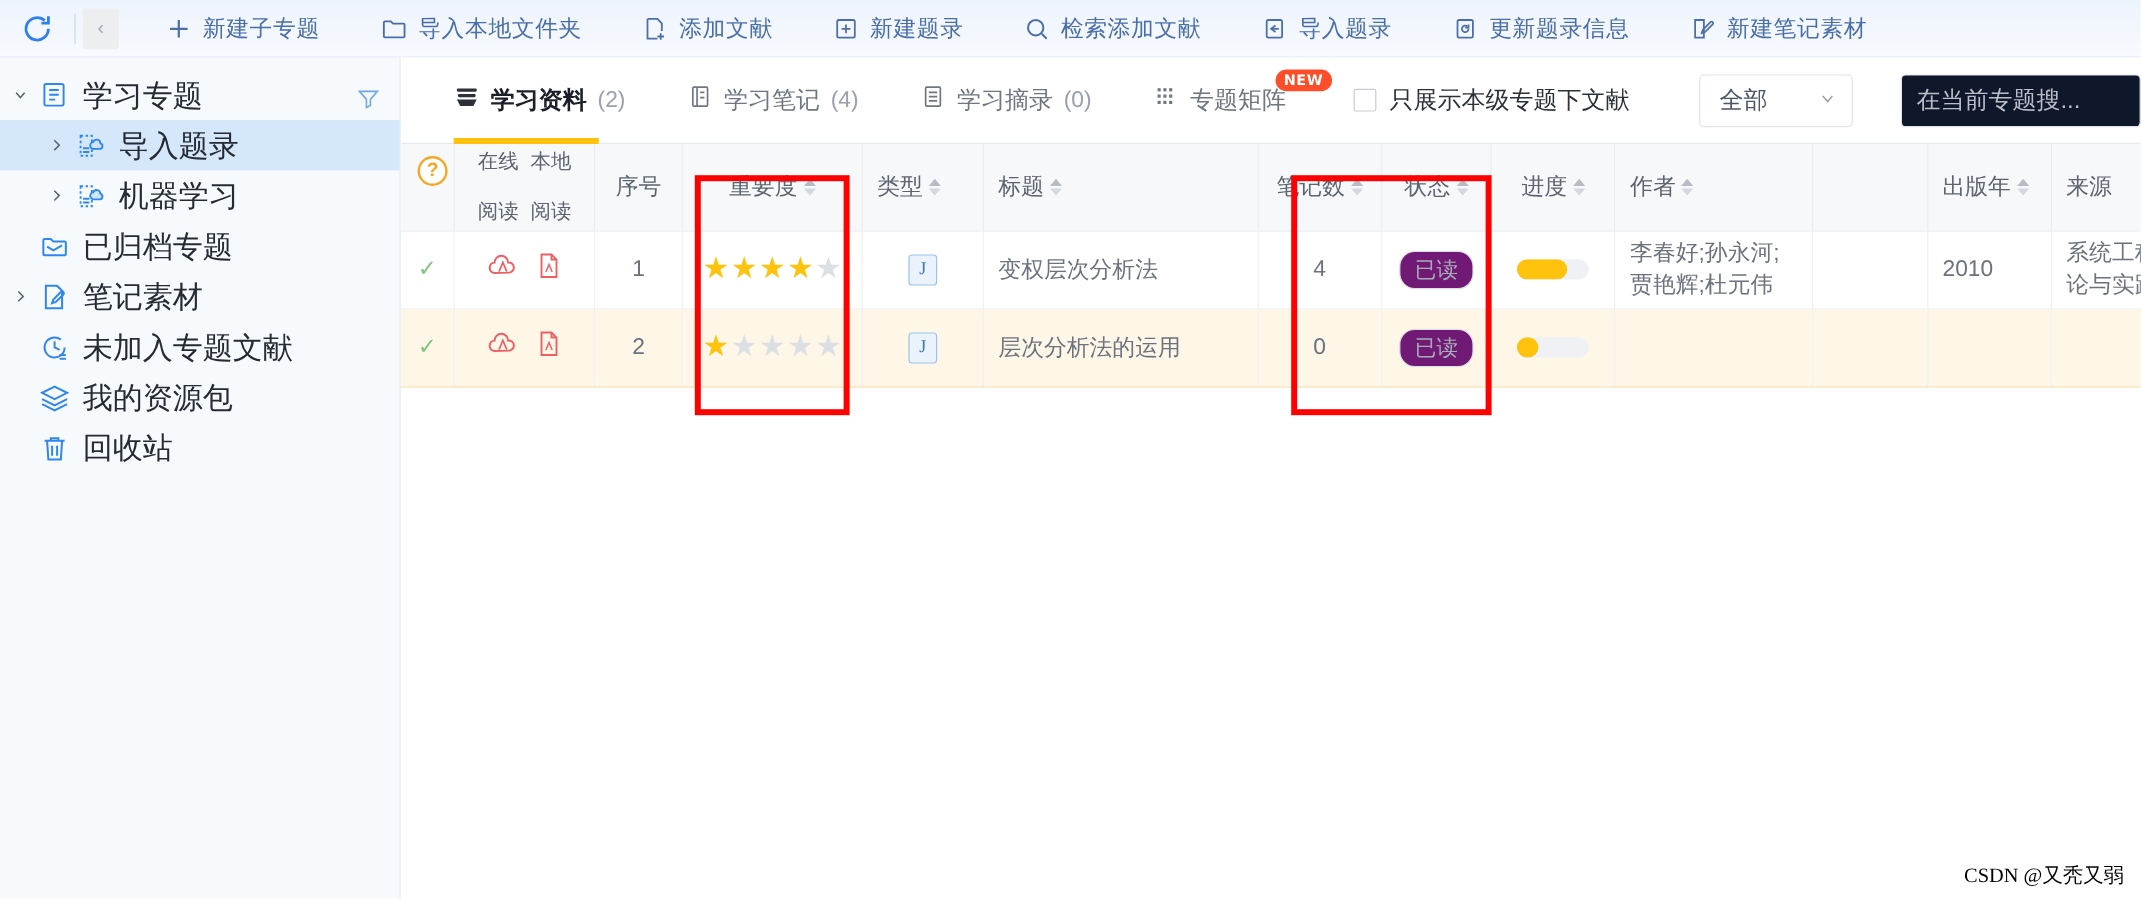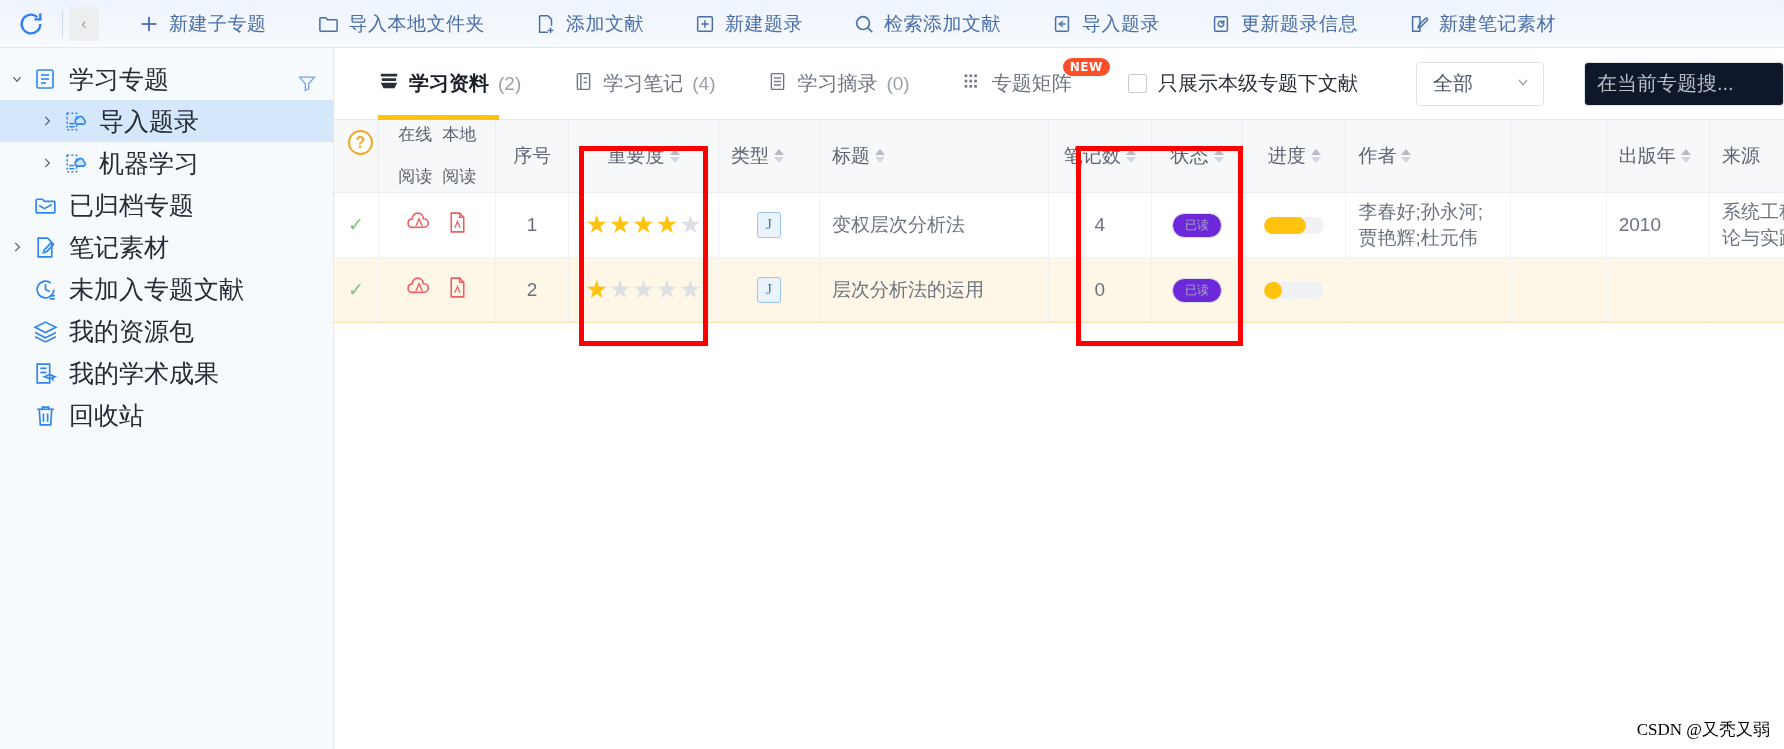--- a/index.html
+++ b/index.html
@@ -141,21 +141,21 @@
   td.center { text-align: center; padding: 0 6px; }
   .title-cell { color: #2c313a; font-size: 20px; }
   .author-cell { line-height: 1.35; font-size: 19px; }
 
   .check-mk { color: #7fc47f; font-size: 19px; }
   .stars { display: flex; gap: 1px; justify-content: center; font-size: 25px; line-height: 1; }
   .star-on { color: #ffc20d; }
   .star-off { color: #dcdfe4; }
   .pill {
     display: inline-block; border: 1px solid #dcdfe4; border-radius: 13px;
-    padding: 3px 12px; font-size: 12px; color: #a7adb7; background: #6d28d9;
+    padding: 3px 12px; font-size: 18px; color: #a7adb7; background: #701a75;
   }
   .prog-track {
     width: 60px; height: 17px; border-radius: 9px; background: #f0f1f4;
     display: inline-block; position: relative; overflow: hidden; vertical-align: middle;
   }
   .prog-fill { position: absolute; left: 0; top: 0; bottom: 0; background: #ffc20d; border-radius: 9px; }
   .type-chip {
     display: inline-flex; align-items: center; justify-content: center;
     width: 24px; height: 26px; border: 1px solid #9cc4ea; border-radius: 3px;
     background: #eaf3fc; color: #3f78b5; font-size: 15px;
@@ -380,32 +380,20 @@
       <span class="sicon">
         <svg width="25" height="25" viewBox="0 0 24 24" stroke="#2f86ef" stroke-width="1.6" fill="none">
           <polygon points="12 3 22 8 12 13 2 8"></polygon>
             <polyline points="2 13 12 18 22 13"></polyline>
           <polyline points="2 17 12 22 22 17"></polyline>
         </svg>
       </span>
       <span class="stext">我的资源包</span>
     </div>
 
-    <div class="side-row lvl0 noCaret">
-      <span class="sicon">
-        <svg width="25" height="25" viewBox="0 0 24 24" stroke="#2f86ef" stroke-width="1.6" fill="none">
-          <path d="M4 3h12v18H4z"></path>
-            <line x1="7" y1="7" x2="13" y2="7"></line>
-            <line x1="7" y1="11" x2="13" y2="11"></line>
-          <polygon points="16 13 21 15 16 17 11 15"></polygon>
-            <path d="M19 16v3"></path>
-        </svg>
-      </span>
-      <span class="stext">我的学术成果</span>
-    </div>
 
     <div class="side-row lvl0 noCaret">
       <span class="sicon">
         <svg width="25" height="25" viewBox="0 0 24 24" stroke="#2f86ef" stroke-width="1.6" fill="none">
           <polyline points="4 6 20 6"></polyline>
             <path d="M9 6V4h6v2"></path>
           <path d="M6 6l1 15h10l1-15"></path>
             <line x1="10" y1="10" x2="10" y2="18"></line>
             <line x1="14" y1="10" x2="14" y2="18"></line>
         </svg>

